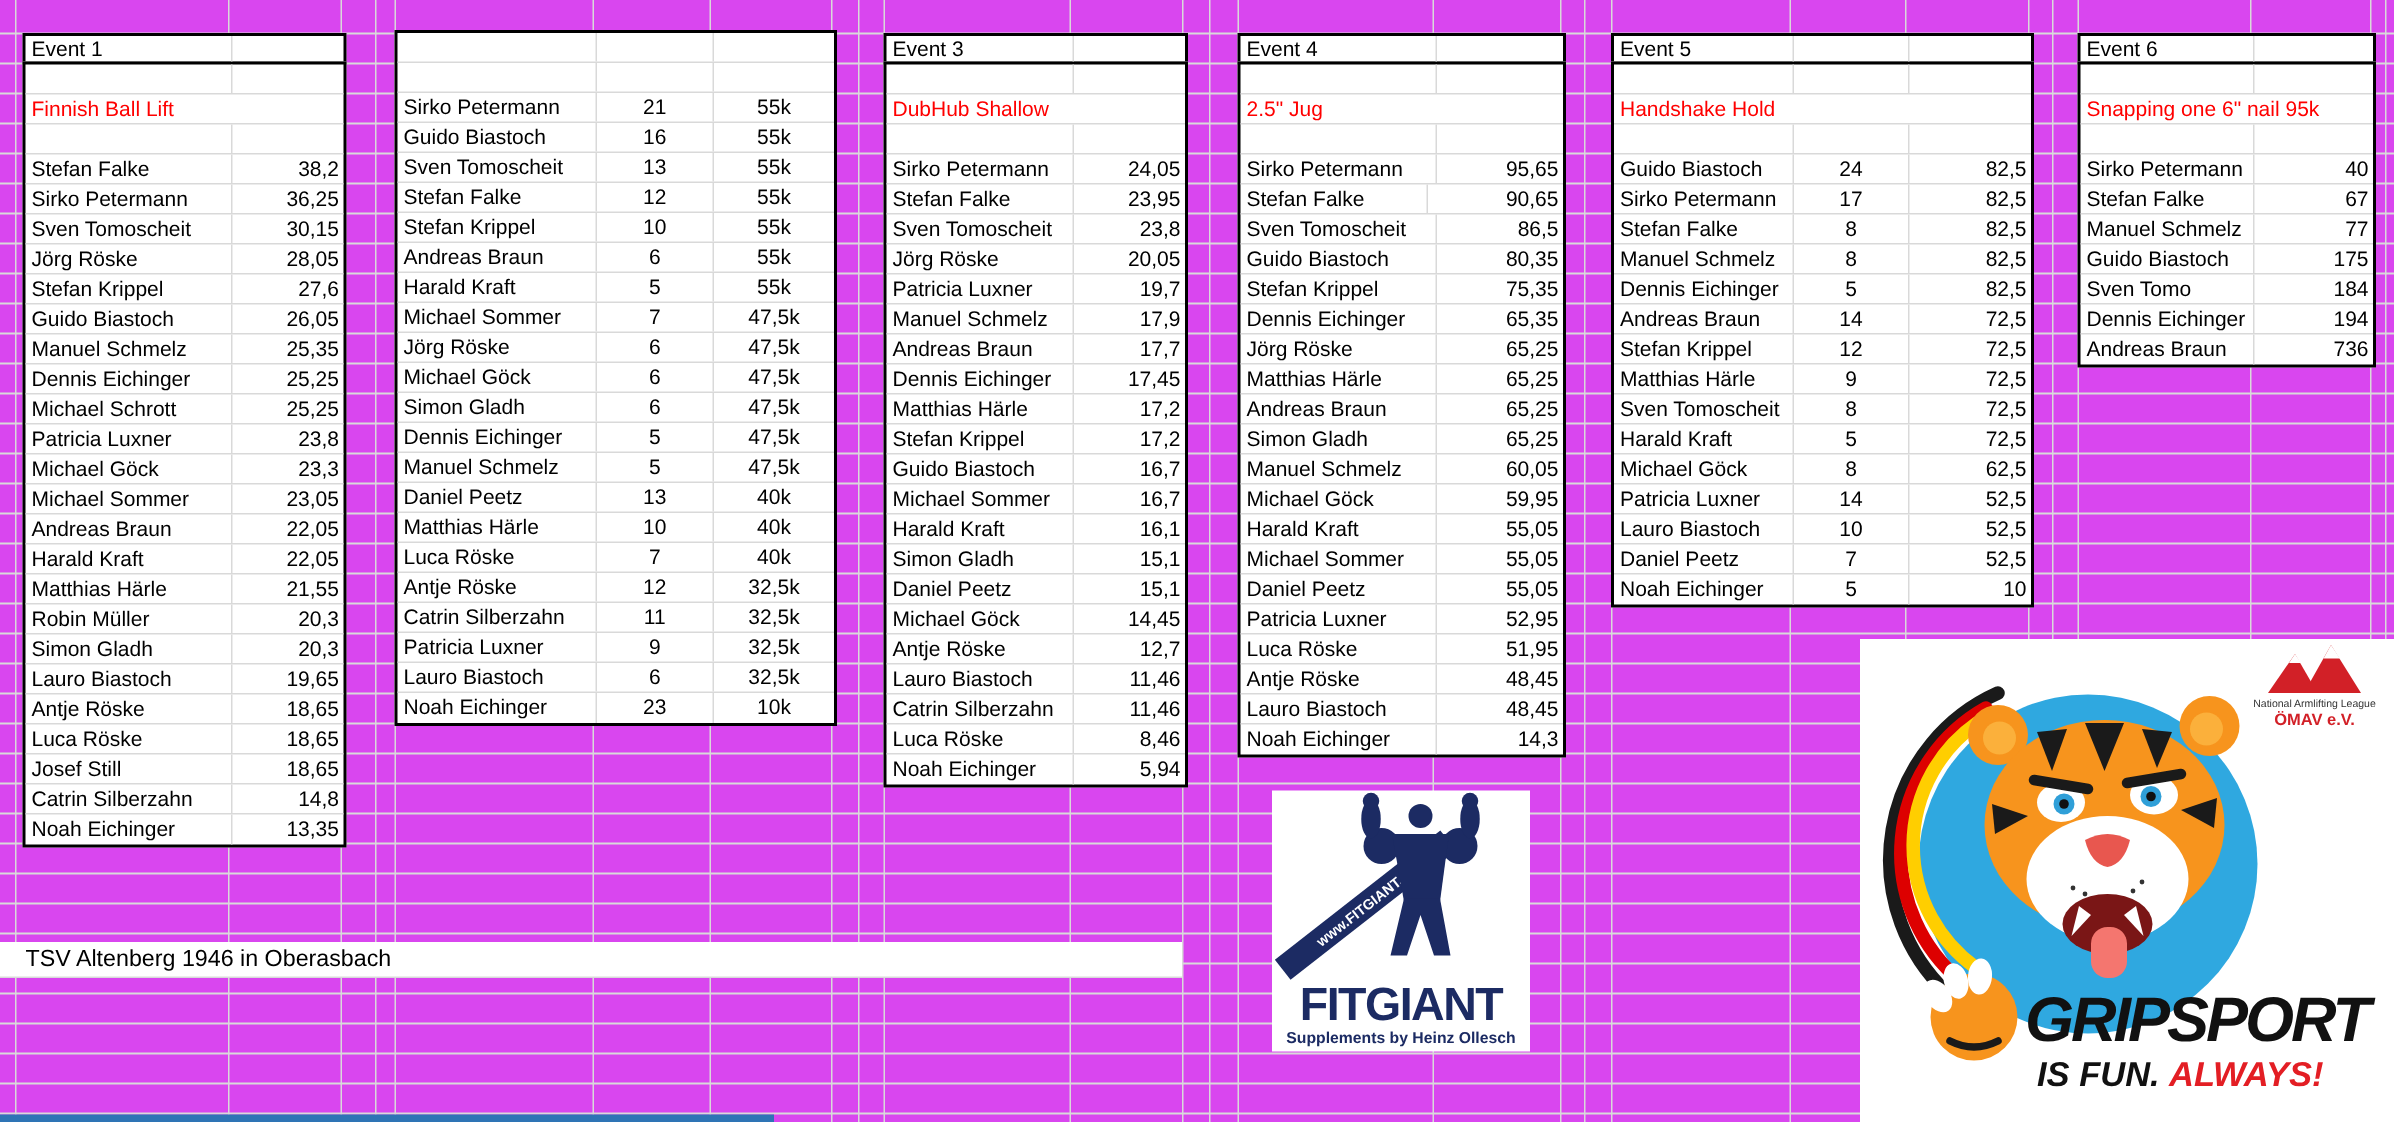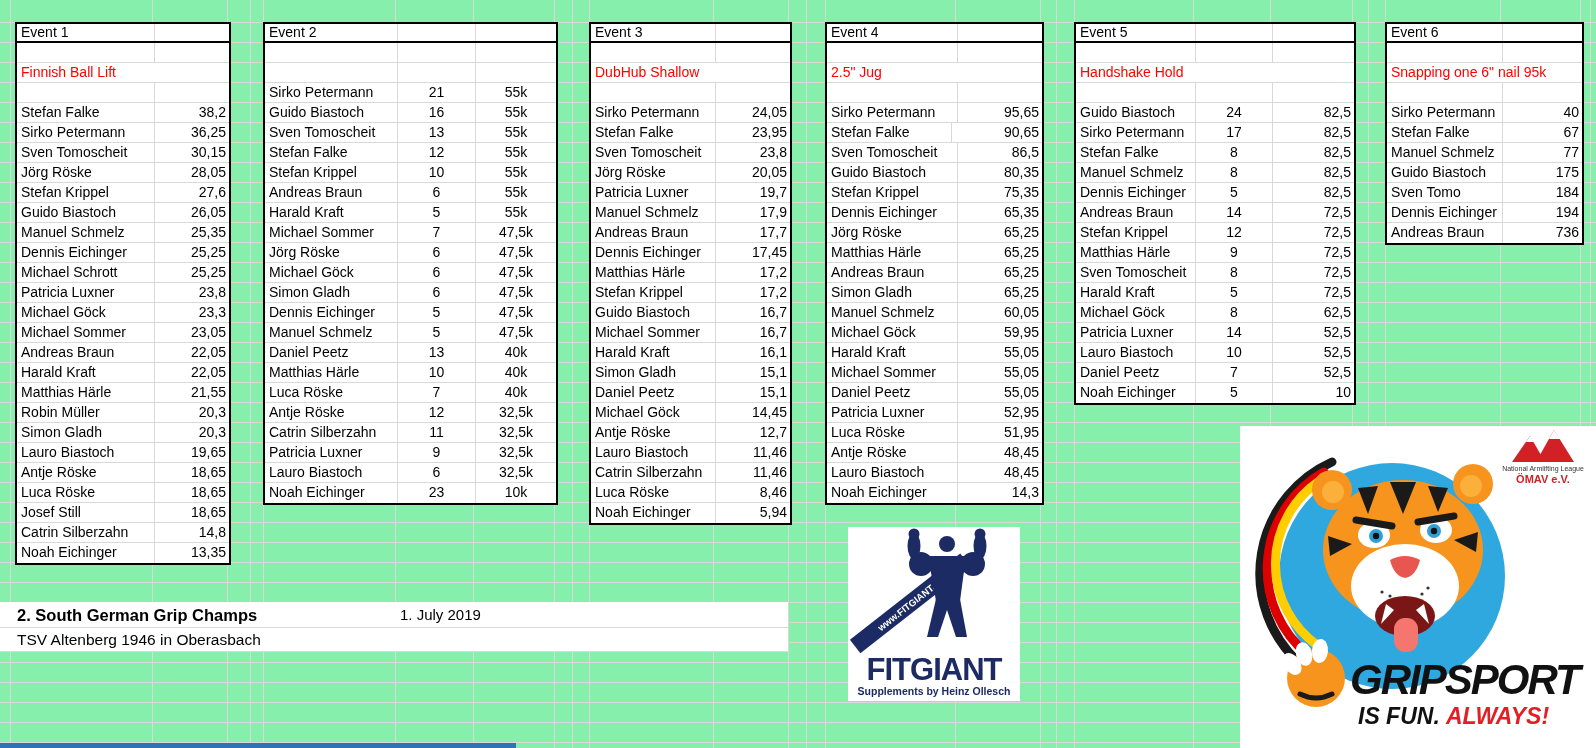--- a/index.html
+++ b/index.html
@@ -1,16 +1,16 @@
 <!DOCTYPE html>
 <html><head>
 <meta charset="utf-8">
 <style>
   html,body{margin:0;padding:0;background:#fff;}
-  .stage{position:relative;width:1596px;height:748px;background:#86efac;overflow:hidden;
+  .stage{position:relative;width:1596px;height:748px;background:#d946ef;overflow:hidden;
          font-family:"Liberation Sans",sans-serif;color:#000;}
   
   .grid{position:absolute;inset:0;
     background-image:
       repeating-linear-gradient(to bottom, transparent 0 19px, #d9d9d9 19px 20px),
       linear-gradient(#d9d9d9,#d9d9d9),linear-gradient(#d9d9d9,#d9d9d9),linear-gradient(#d9d9d9,#d9d9d9),
       linear-gradient(#d9d9d9,#d9d9d9),linear-gradient(#d9d9d9,#d9d9d9),linear-gradient(#d9d9d9,#d9d9d9),
       linear-gradient(#d9d9d9,#d9d9d9),linear-gradient(#d9d9d9,#d9d9d9),linear-gradient(#d9d9d9,#d9d9d9),
       linear-gradient(#d9d9d9,#d9d9d9),linear-gradient(#d9d9d9,#d9d9d9),linear-gradient(#d9d9d9,#d9d9d9),
       linear-gradient(#d9d9d9,#d9d9d9),linear-gradient(#d9d9d9,#d9d9d9),linear-gradient(#d9d9d9,#d9d9d9),
@@ -161,25 +161,20 @@
             <div class="c l" style="width: 137px;">Catrin Silberzahn</div>
             <div class="c r" style="width: 75px;">14,8</div>
           </div>
           <div class="row">
             <div class="c l" style="width: 137px;">Noah Eichinger</div>
             <div class="c r" style="width: 75px;">13,35</div>
           </div>
         </div>
       </div>
       <div class="evt" style="left: 263px; width: 295px;">
-        <div class="evt-header">
-          <div class="c hcell" style="width: 132px;">Event 2</div>
-          <div class="c hcell" style="width: 78px;"></div>
-          <div class="c hcell" style="width: 81px;"></div>
-        </div>
         <div class="evt-body">
           <div class="row">
             <div class="c " style="width: 132px;"></div>
             <div class="c " style="width: 78px;"></div>
             <div class="c " style="width: 81px;"></div>
           </div>
           <div class="row">
             <div class="c " style="width: 132px;"></div>
             <div class="c " style="width: 78px;"></div>
             <div class="c " style="width: 81px;"></div>
@@ -632,24 +627,20 @@
             <div class="c r" style="width: 80px;">194</div>
           </div>
           <div class="row">
             <div class="c l" style="width: 115px;">Andreas Braun</div>
             <div class="c r" style="width: 80px;">736</div>
           </div>
         </div>
       </div>
     </div>
 
-  <div class="frow" style="top:602px;height:26px;width:788px;line-height:26px;">
-    <span class="champ">2. South German Grip Champs</span>
-    <span class="date" style="line-height:26px;">1. July 2019</span>
-  </div>
   <div class="frow venue" style="top:628px;height:24px;width:788px;line-height:24px;">TSV Altenberg 1946 in Oberasbach</div>
 
   <div class="logo-box" style="left:848px;top:527px;width:172px;height:174px;">
     <svg width="172" height="174" viewBox="0 0 172 174">
       <g transform="rotate(-38 62 76)">
         <rect x="-8" y="68" width="140" height="17" fill="#1c2b63"></rect>
         <text x="62" y="80.5" font-size="9.5" font-weight="bold" fill="#ffffff" text-anchor="middle">www.FITGIANT.de</text>
       </g>
       <g fill="#1c2b63">
         <circle cx="99" cy="17" r="8"></circle>

